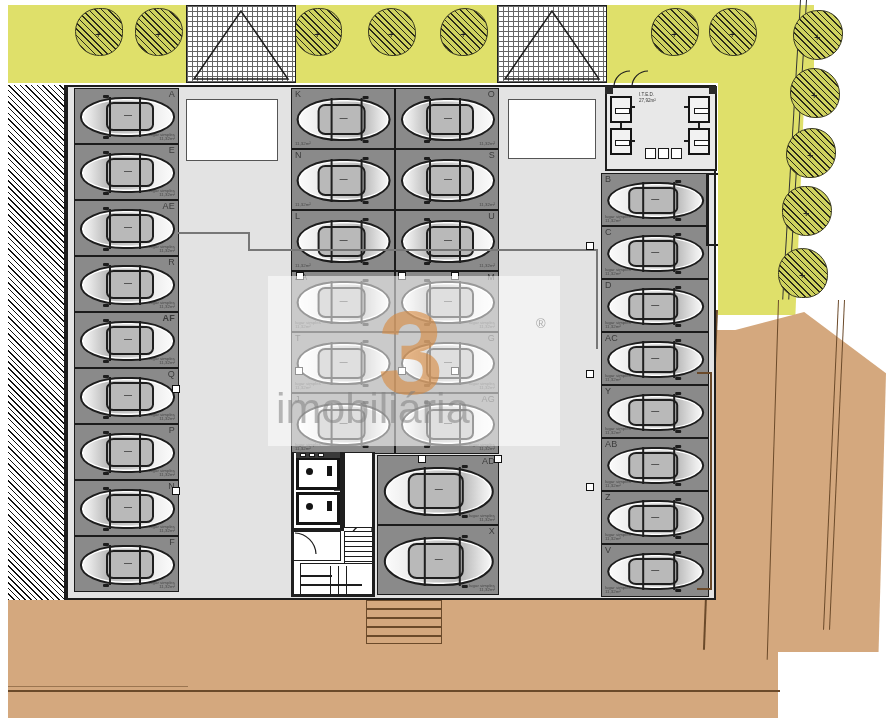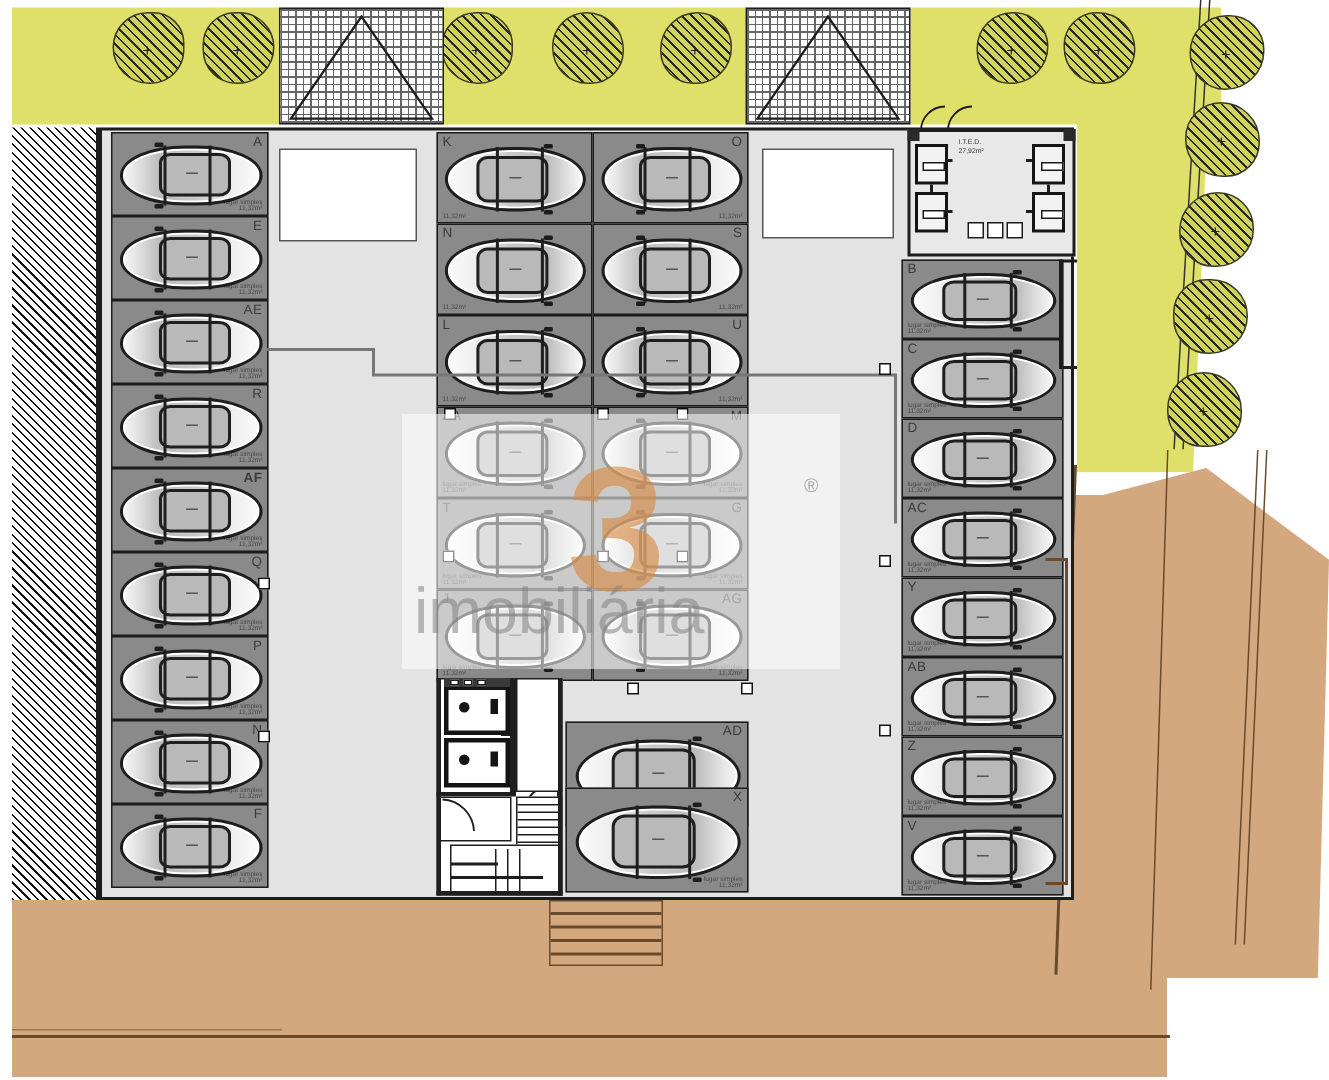--- a/index.html
+++ b/index.html
@@ -468,21 +468,21 @@
           <div class="wsf"></div>
           <div class="wsr"></div>
           <div class="mirL"></div>
           <div class="mirR"></div>
           <div class="axis"></div>
         </div>
       </div>
     </div>
 
   <div id="low-mid-col">
-      <div class="bay abs" style="left: 377px; top: 481px; width: 122px; height: 70px;">
+      <div class="bay abs" style="left: 377px; top: 455px; width: 122px; height: 70px;">
         <div class="bay-lbl" style="right: 3px; top: 0px;">AD</div>
         <div class="bay-area" style="right: 3px; text-align: right;">lugar simples
 11,32m²</div>
         <div class="car" style="transform: scaleX(-1); left: 6.1px; top: 10.5px; width: 109.8px; height: 49px;">
           <div class="body"></div>
           <div class="cabin"></div>
           <div class="wsf"></div>
           <div class="wsr"></div>
           <div class="mirL"></div>
           <div class="mirR"></div>

